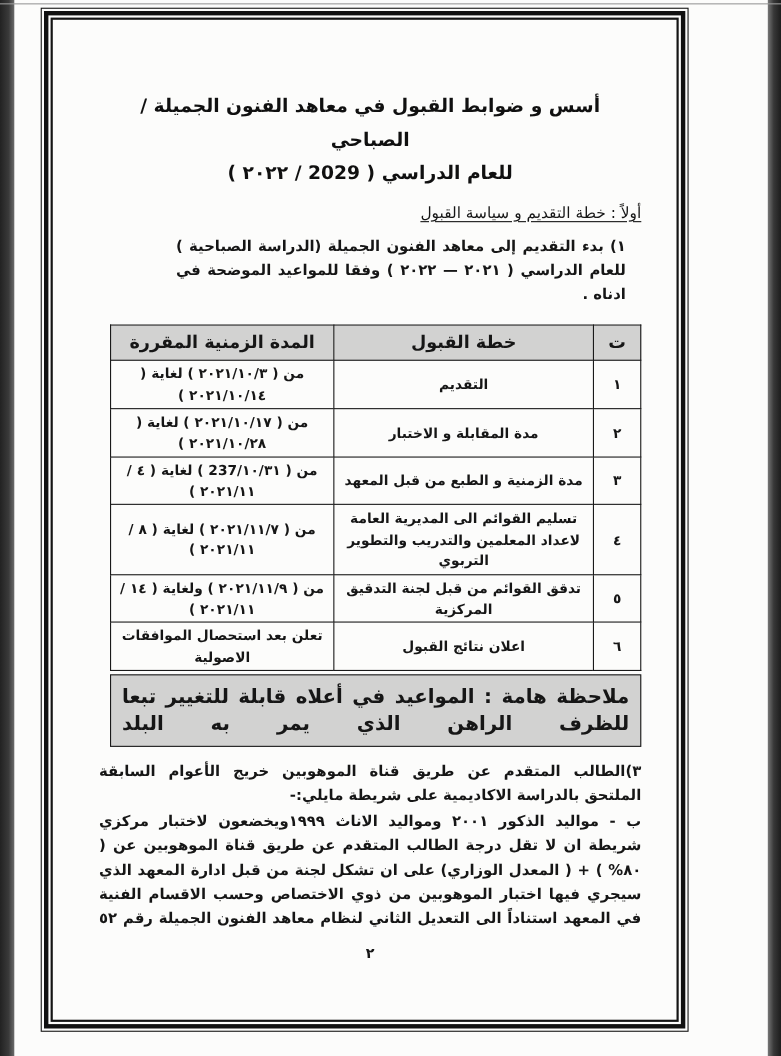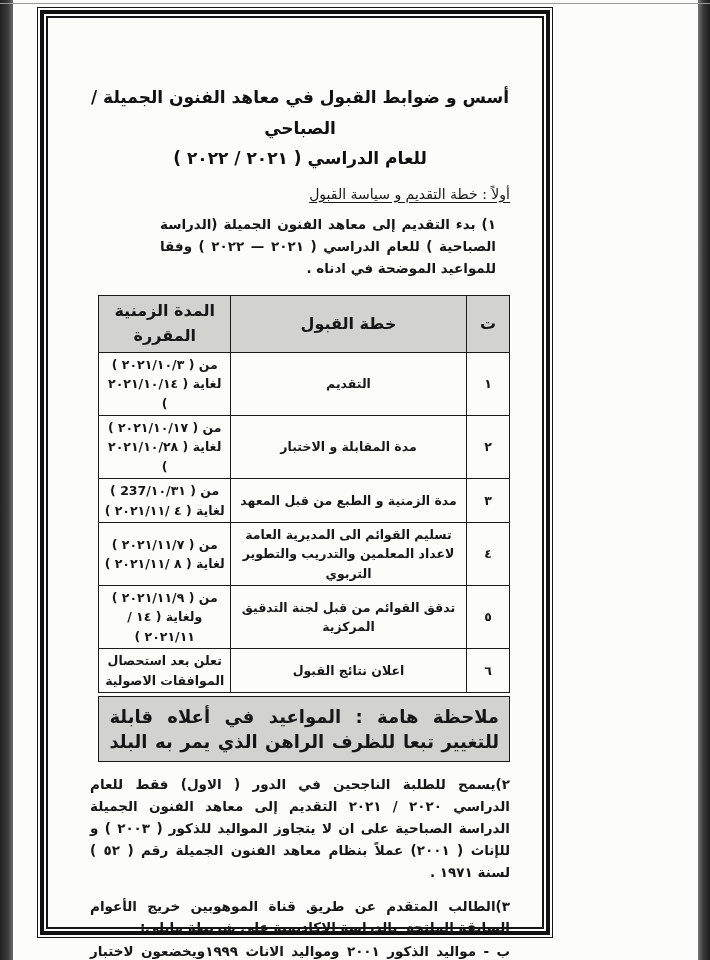--- a/index.html
+++ b/index.html
@@ -14,21 +14,21 @@
     background:#fcfcfb;
   }
   
   .band{position:absolute;top:0;bottom:0;}
   .band-left{left:0;width:13px;background:linear-gradient(90deg,#222,#3a3a3a 60%,#6b6b6b);}
   .band-right{right:0;width:12px;background:linear-gradient(270deg,#1d1d1d,#383838 55%,#777);}
   .topline{position:absolute;left:0;right:0;top:3px;height:1px;background:#9a9a9a;}
 
   
   .frame-outer{
-    position:absolute;left:37px;top:7px;width:516px;height:931px;
+    position:absolute;left:37px;top:7px;width:589px;height:931px;
     border:1px solid #151515;box-sizing:border-box;
   }
   .frame-mid{
     position:absolute;inset:2px;border:4px solid #111;box-sizing:border-box;
   }
   .frame-inner{
     position:absolute;inset:2px;border:2px solid #141414;box-sizing:border-box;
   }
   .content{
     position:absolute;inset:0;
@@ -109,21 +109,21 @@
   <div class="topline"></div>
 
   <div class="frame-outer">
     <div class="frame-mid">
       <div class="frame-inner">
 
         <div class="content">
 
           <h1 class="doc-title">
             <span>أسس و ضوابط القبول في معاهد الفنون الجميلة / الصباحي</span><br>
-            <span>للعام الدراسي ( ٢٠٢١ / ٢٠٢٢ )</span>
+            <span>للعام الدراسي ( 2029 / ٢٠٢٢ )</span>
           </h1>
 
           <div class="section-heading">أولاً : خطة التقديم و سياسة القبول</div>
 
           <p class="para para-intro">١) بدء التقديم إلى معاهد الفنون الجميلة (الدراسة الصباحية ) للعام الدراسي ( ٢٠٢١ — ٢٠٢٢ ) وفقا للمواعيد الموضحة في ادناه .</p>
 
           <table class="sched">
             <thead>
               <tr>
                 <th class="col-idx">ت</th>
@@ -160,21 +160,20 @@
               <tr>
                 <td>٦</td>
                 <td>اعلان نتائج القبول</td>
                 <td>تعلن بعد استحصال الموافقات الاصولية</td>
               </tr>
             </tbody>
           </table>
 
           <div class="note-box">ملاحظة هامة : المواعيد في أعلاه قابلة للتغيير تبعا للظرف الراهن الذي يمر به البلد</div>
 
-          <p class="para">٢)يسمح للطلبة الناجحين في الدور ( الاول) فقط للعام الدراسي ٢٠٢٠ / ٢٠٢١ التقديم إلى معاهد الفنون الجميلة الدراسة الصباحية على ان لا يتجاوز المواليد للذكور ( ٢٠٠٣ ) و للإناث ( ٢٠٠١) عملاً بنظام معاهد الفنون الجميلة رقم ( ٥٢ ) لسنة ١٩٧١ .</p>
           <p class="para">٣)الطالب المتقدم عن طريق قناة الموهوبين خريج الأعوام السابقة الملتحق بالدراسة الاكاديمية على شريطة مايلي:-</p>
           <p class="para stretch-last" style="margin-top:2px">ب - مواليد الذكور ٢٠٠١ ومواليد الاناث ١٩٩٩ويخضعون لاختبار مركزي شريطة ان لا تقل درجة الطالب المتقدم عن طريق قناة الموهوبين عن ( ٨٠% ) + ( المعدل الوزاري) على ان تشكل لجنة من قبل ادارة المعهد الذي سيجري فيها اختبار الموهوبين من ذوي الاختصاص وحسب الاقسام الفنية في المعهد استناداً الى التعديل الثاني لنظام معاهد الفنون الجميلة رقم ٥٢</p>
 
           <div class="page-number">٢</div>
 
         </div>
       </div>
     </div>
   </div>
 </div>

